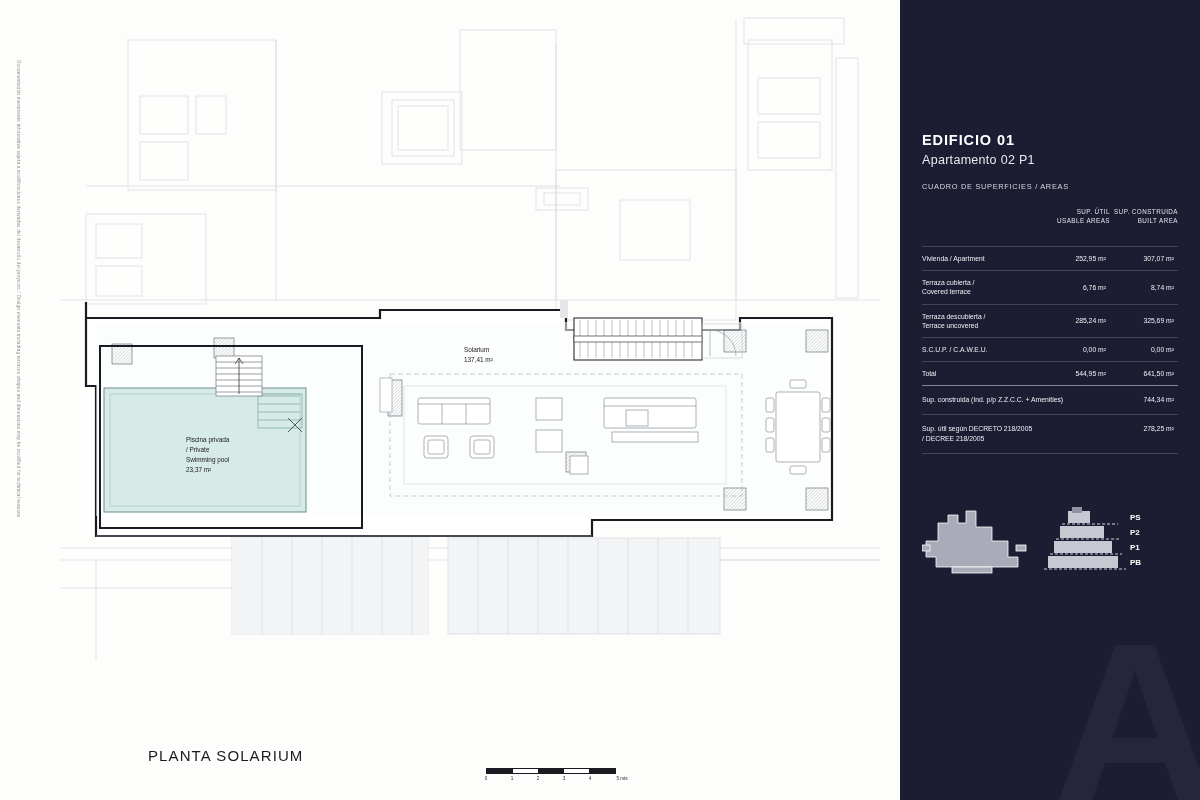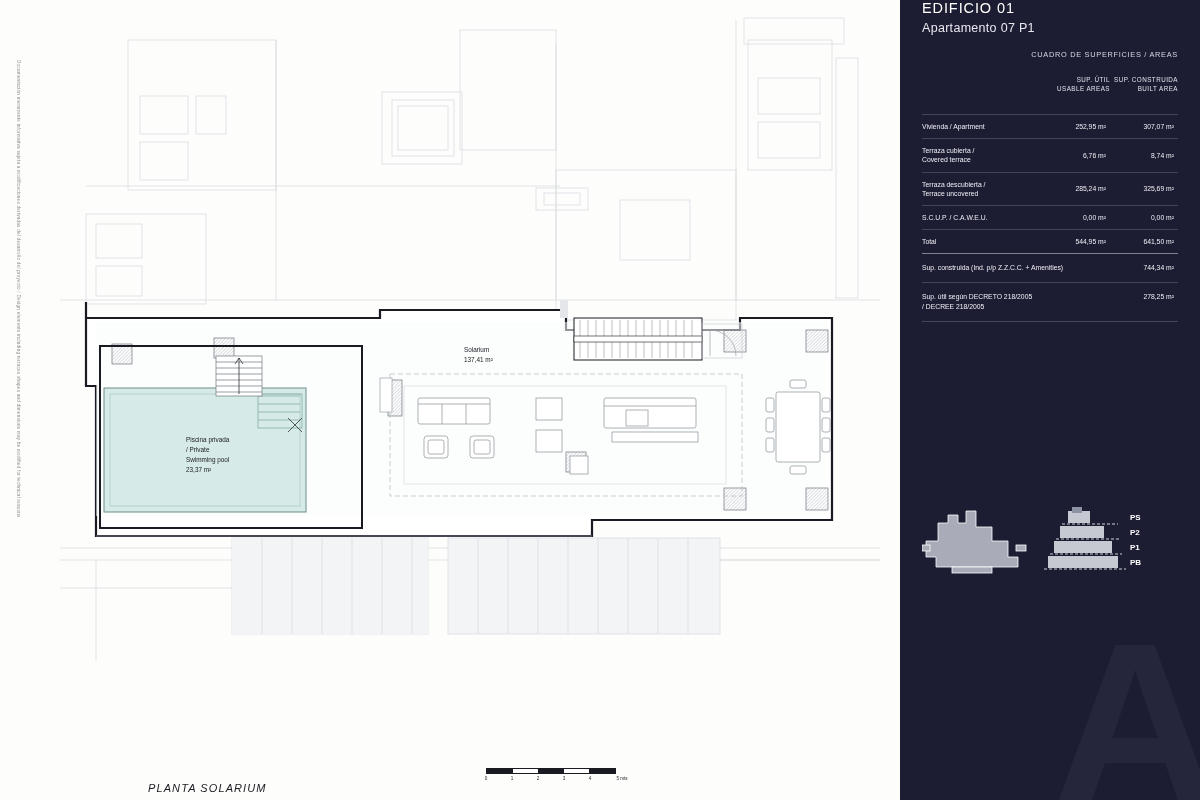--- a/index.html
+++ b/index.html
@@ -32,25 +32,24 @@
   #drawing {
     position: absolute;
     left: 0; top: 0;
     width: 900px; height: 800px;
     overflow: hidden;
   }
   #drawing svg { display: block; }
 
   .plan-title {
     position: absolute;
-    left: 148px; top: 782px;
-    font-size: 11px;
+    left: 148px; top: 747px;
+    font-size: 15px;
     letter-spacing: 1.1px;
     color: #1a1a22;
-    font-style: italic;
   }
 
   
   .scalebar { position: absolute; left: 486px; top: 768px; }
   .scalebar .bar { display: flex; height: 6px; width: 130px; border: .6px solid #1a1a22; }
   .scalebar .seg { flex: 1 1 auto; }
   .scalebar .seg.dark { background: #1a1a22; }
   .scalebar .seg.light { background: #ffffff; }
   .scalebar .ticks {
     position: relative; width: 152px; height: 10px;
@@ -74,30 +73,31 @@
     line-height: 1;
     font-weight: 700;
     color: rgba(255,255,255,0.045);
     letter-spacing: -12px;
     pointer-events: none;
     user-select: none;
   }
   .panel-inner { position: absolute; left: 22px; top: 0; width: 256px; }
 
   .bld-title {
-    font-size: 14.5px; font-weight: 400; letter-spacing: .9px;
+    margin-top: 132px;
+    font-size: 14.5px; font-weight: 700; letter-spacing: .9px;
     color: #ffffff;
   }
   .apt-title {
     margin-top: 5px;
     font-size: 12.5px; letter-spacing: .3px; color: #e8e8f0; font-weight: 400;
   }
   .areas-caption {
     margin-top: 15px;
-    font-size: 7.4px; letter-spacing: .7px; color: #d8d8e4; text-align: right;
+    font-size: 7.4px; letter-spacing: .7px; color: #d8d8e4;
   }
 
   table.areas { width: 256px; border-collapse: collapse; margin-top: 17px; }
   table.areas th, table.areas td { font-weight: 400; }
   table.areas thead th {
     font-size: 6.3px; letter-spacing: .45px; color: #e2e2ec;
     text-align: right; vertical-align: bottom; padding-bottom: 7px; line-height: 1.35;
   }
   table.areas thead th.lbl { text-align: left; }
   .head-rule td { border-bottom: .6px solid rgba(255,255,255,.45); height: 0; padding: 0; }
@@ -345,21 +345,21 @@
       <span style="left:104px">4</span>
       <span style="left:136px">5 mts</span>
     </div>
   </div>
 
   <div id="panel">
     <div class="watermark">A</div>
 
     <div class="panel-inner">
       <div class="bld-title">EDIFICIO 01</div>
-      <div class="apt-title">Apartamento 07 P1</div>
+      <div class="apt-title">Apartamento 02 P1</div>
       <div class="areas-caption">CUADRO DE SUPERFICIES / AREAS</div>
 
       <table class="areas">
         <thead>
           <tr>
             <th class="lbl"></th>
             <th>
               <span>SUP. ÚTIL</span><br>
               <span>USABLE AREAS</span>
             </th>

